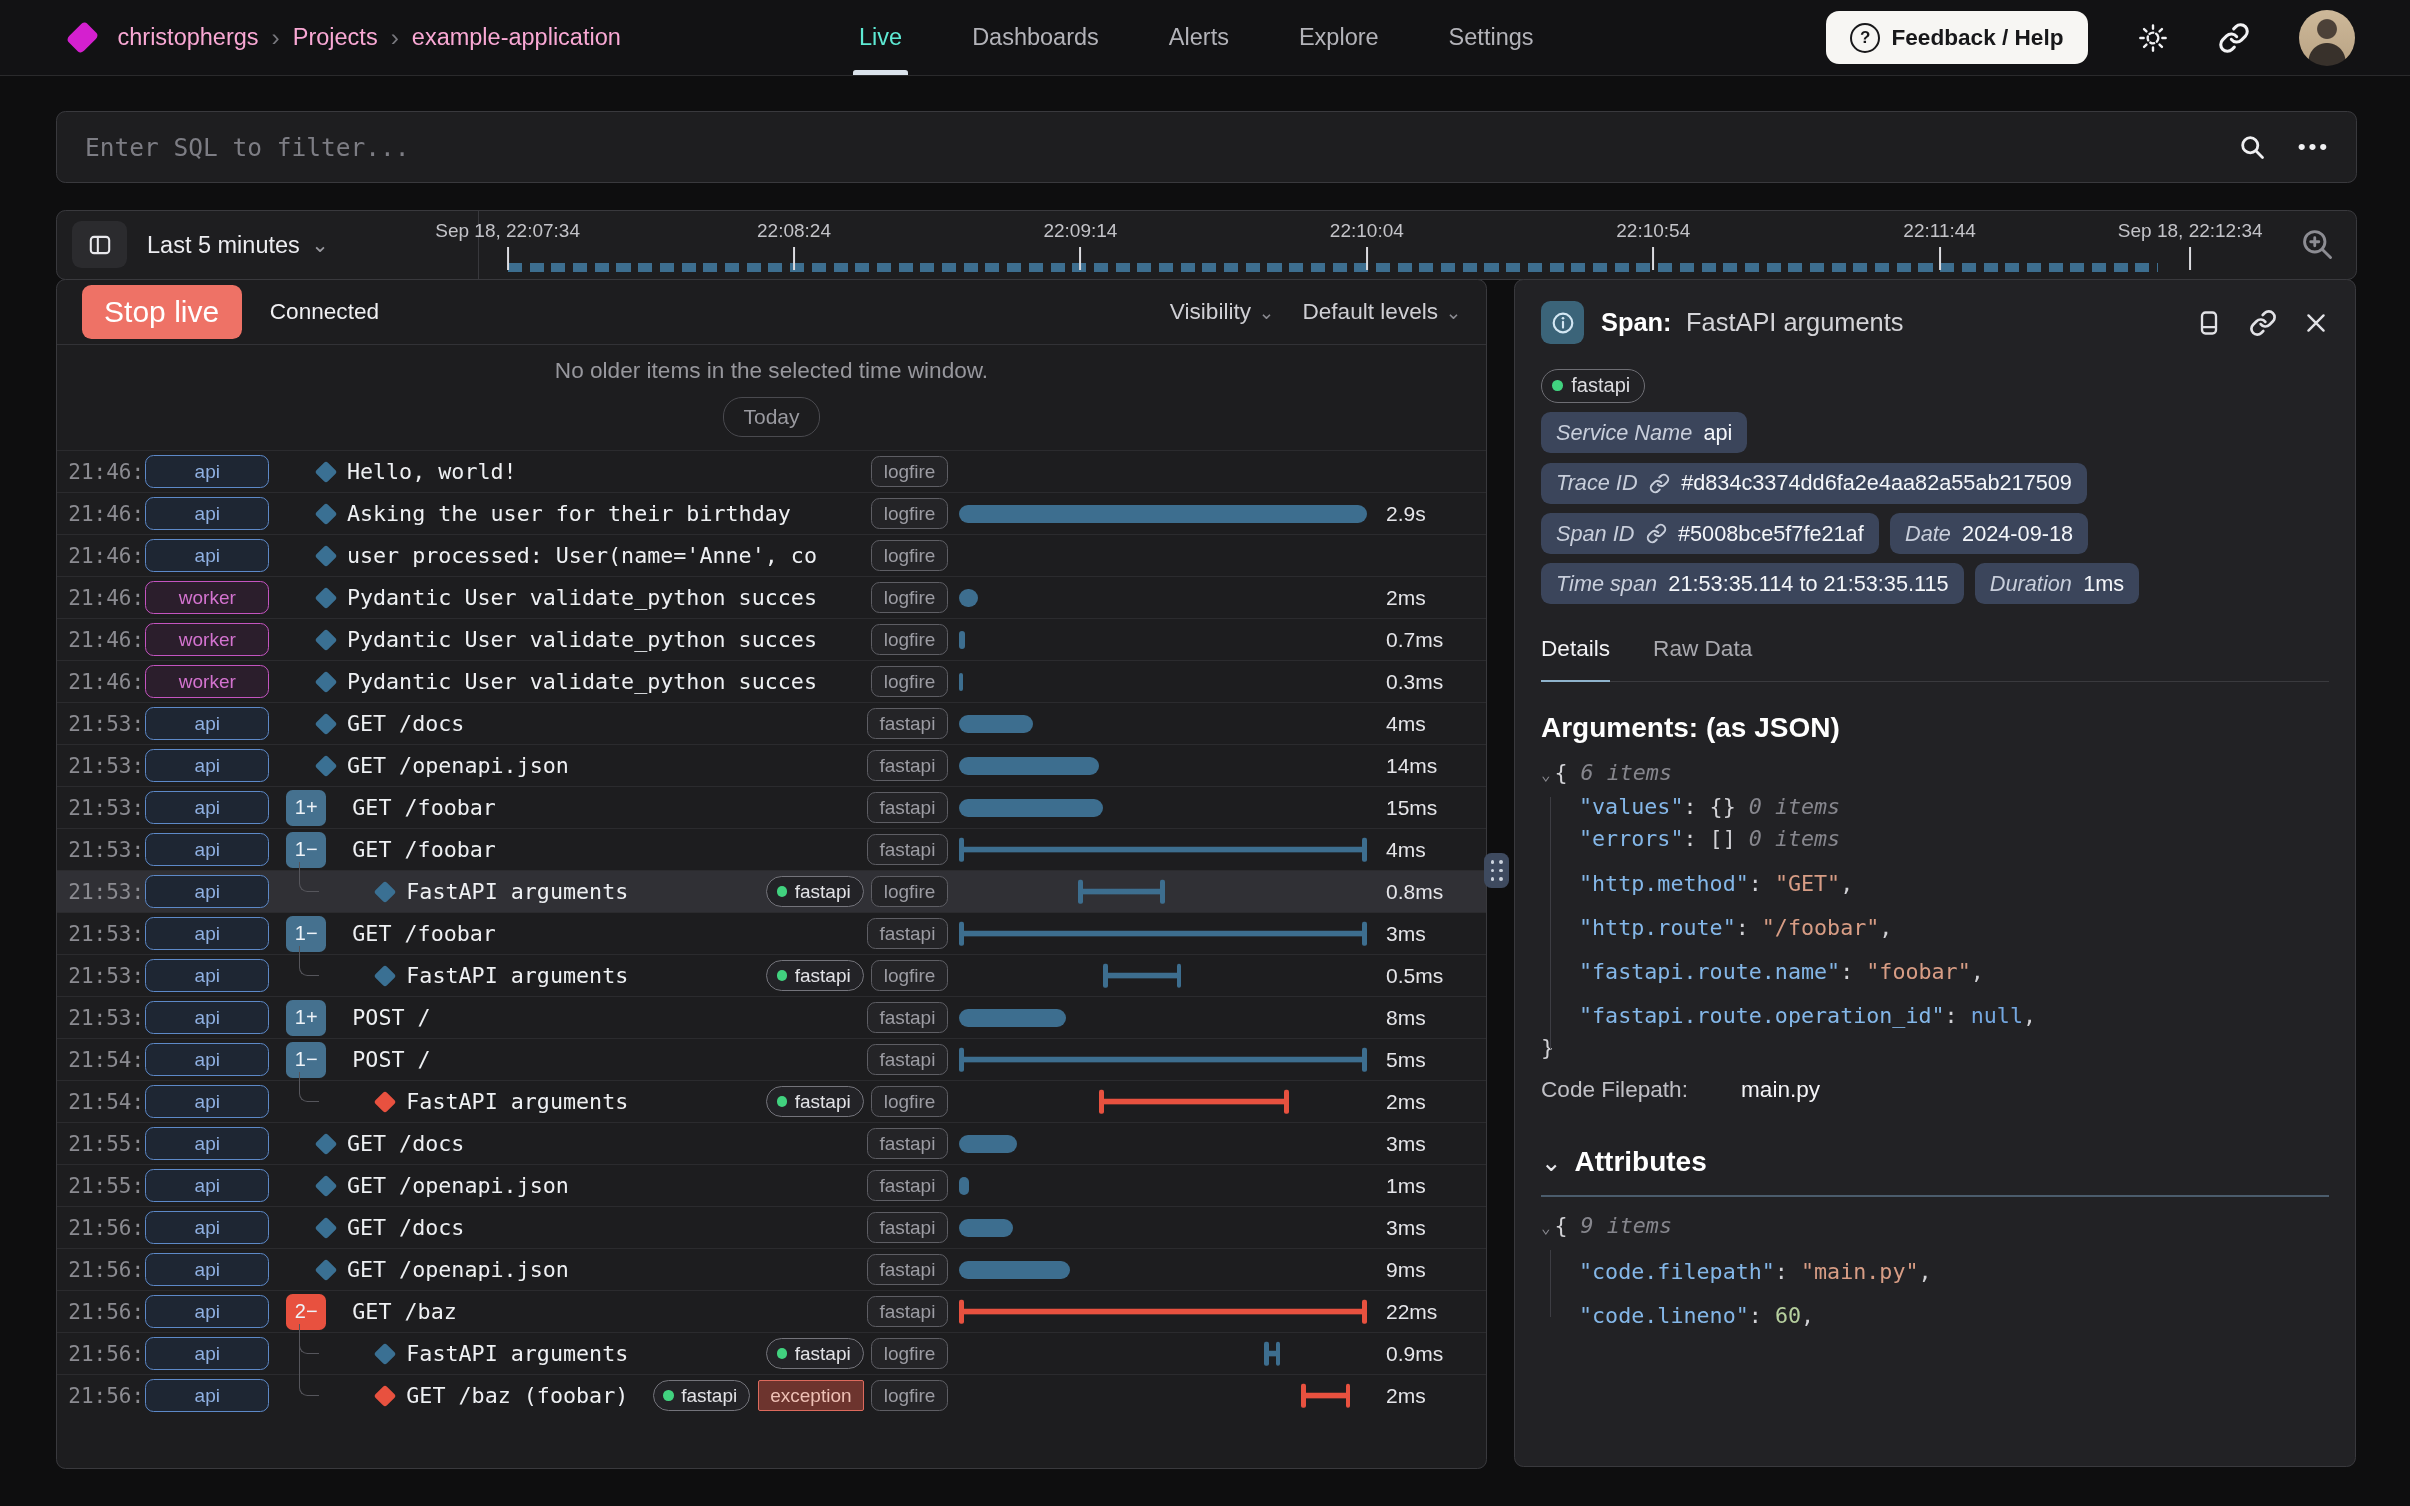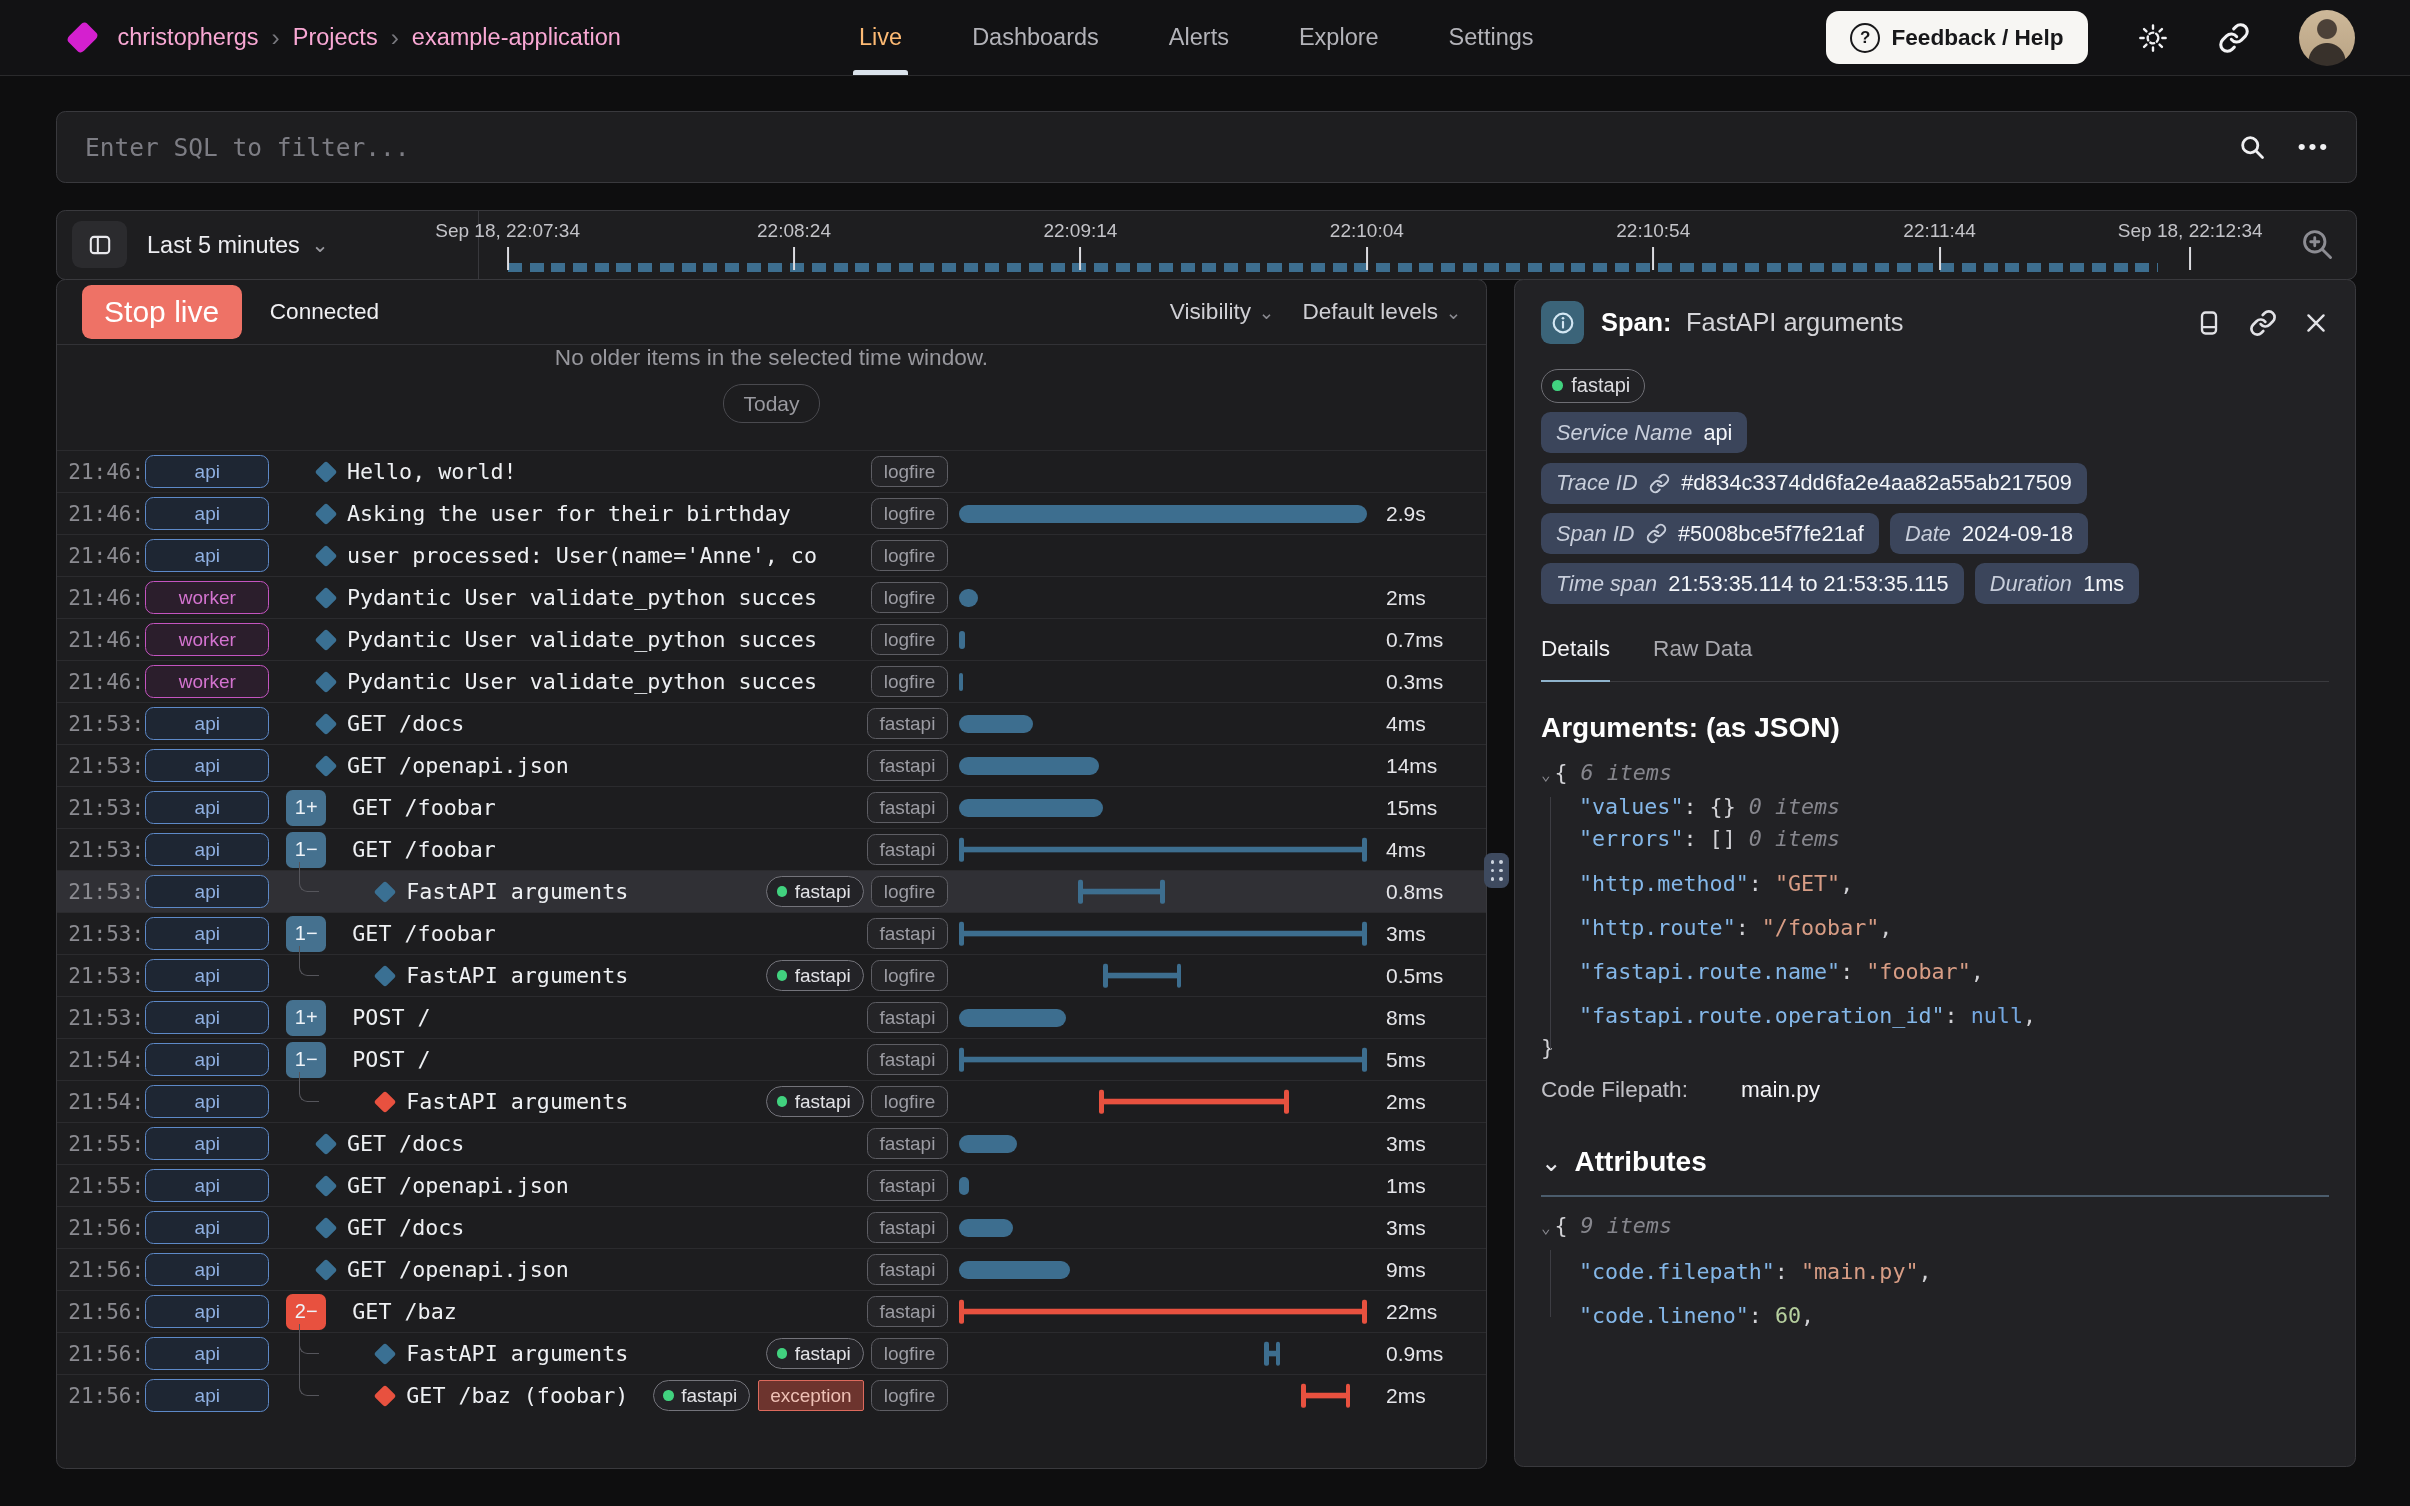--- a/index.html
+++ b/index.html
@@ -11,21 +11,21 @@
   
   #topnav{position:absolute;left:0;top:0;width:100%;height:75px;background:#121214;
           border-bottom:1.9px solid #2a2a2c;display:flex;align-items:center;}
   .logo-diamond{width:21px;height:21px;background:var(--brand);border-radius:3.8px;
                 transform:rotate(45deg) scaleY(1.25);margin:0 24.5px 0 72px;flex:none;}
   #breadcrumb{display:flex;align-items:center;gap:13px;font-size:23.5px;}
   #breadcrumb .crumb{color:#f9a8d4;}
   #breadcrumb .sep{color:#77777d;font-size:24.5px;}
   #navtabs{position:absolute;left:859px;top:0;height:100%;display:flex;gap:70px;}
   .tab{position:relative;display:flex;align-items:center;height:100%;font-size:23.5px;color:#b3b3b9;}
-  .tab.active{color:#fdba74;}
+  .tab.active{color:#5eead4;}
   .tab.active::after{content:"";position:absolute;left:-5.6px;right:-5.6px;bottom:0;height:4.7px;
                      background:#dbe3ec;border-radius:2.8px 2.8px 0 0;}
   #nav-right{position:absolute;right:56px;top:0;height:100%;display:flex;align-items:center;gap:49px;}
   #feedback-btn{display:flex;align-items:center;gap:11.3px;background:#f7f6f3;color:#18181a;
                 font-size:22.6px;font-weight:bold;border-radius:13px;padding:11.3px 24.5px;}
   .qmark{width:26px;height:26px;border:2.4px solid #18181a;border-radius:50%;display:flex;
          align-items:center;justify-content:center;font-size:17px;font-weight:bold;}
   .nav-icon{color:#f2f2f4;}
   #avatar{width:56px;height:56px;border-radius:50%;
      background:radial-gradient(circle at 50% 34%,#4c4138 0 9.4px,rgba(0,0,0,0) 10.4px),
@@ -58,21 +58,21 @@
 
   
   #listpanel{position:absolute;left:56px;top:279px;width:1429px;height:1188px;background:#1d1d1f;
              border:0.9px solid #39393d;border-radius:9.4px;overflow:hidden;}
   #list-header{height:64px;border-bottom:0.9px solid #323236;display:flex;align-items:center;padding:0 24.5px;gap:28px;}
   #stop-live{background:var(--salmon);color:#fff;font-size:30px;border-radius:9.4px;padding:10.4px 22.6px;}
   #connected{font-size:22.6px;color:#f0f0f3;}
   #list-header .spacer{flex:1;}
   .hdr-dd{display:flex;align-items:center;gap:7.5px;font-size:22.6px;color:#cfcfd4;}
   .hdr-dd .chev{color:#8b8b91;font-size:19px;}
-  #empty-state{height:105px;display:flex;flex-direction:column;align-items:center;gap:13px;}
+  #empty-state{height:105px;display:flex;flex-direction:column;align-items:center;justify-content:center;gap:13px;}
   #empty-notice{font-size:22.6px;color:#97979d;}
   #today-pill{font-size:21px;color:#9a9aa0;border:0.9px solid #4a4a4f;border-radius:19px;padding:6.6px 19px;}
 
   
   .row{position:relative;display:flex;align-items:center;height:41px;border-top:0.9px solid #2b2b2e;
        padding-left:11.3px;}
   .row.selected{background:#303035;}
   .rtime{width:77px;flex:none;font-family:"DejaVu Sans Mono",monospace;font-size:21px;color:#8b8b91;}
   .rtagwrap{width:124px;flex:none;margin-right:15px;display:flex;justify-content:center;}
   .rtag{width:100%;text-align:center;font-size:19px;border-radius:8.5px;padding:4.7px 0;border:1.4px solid;}

